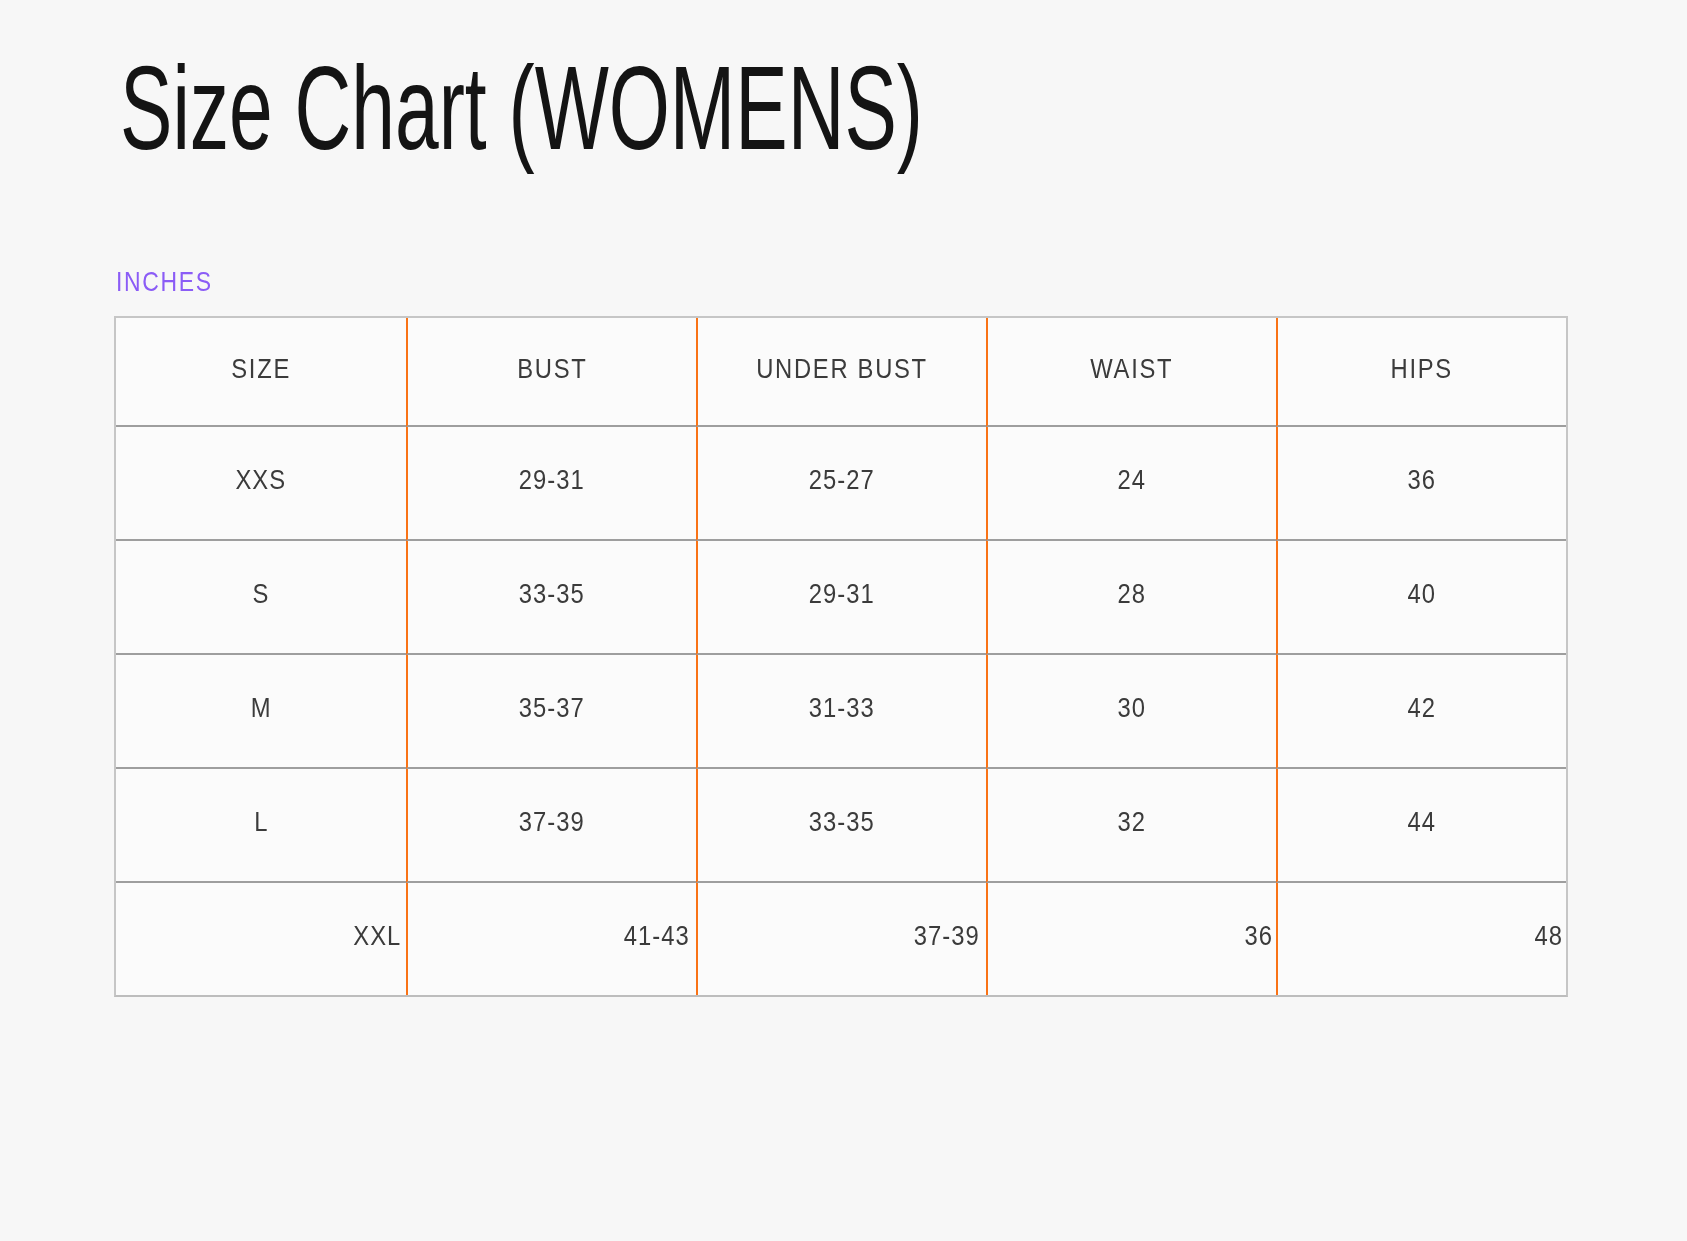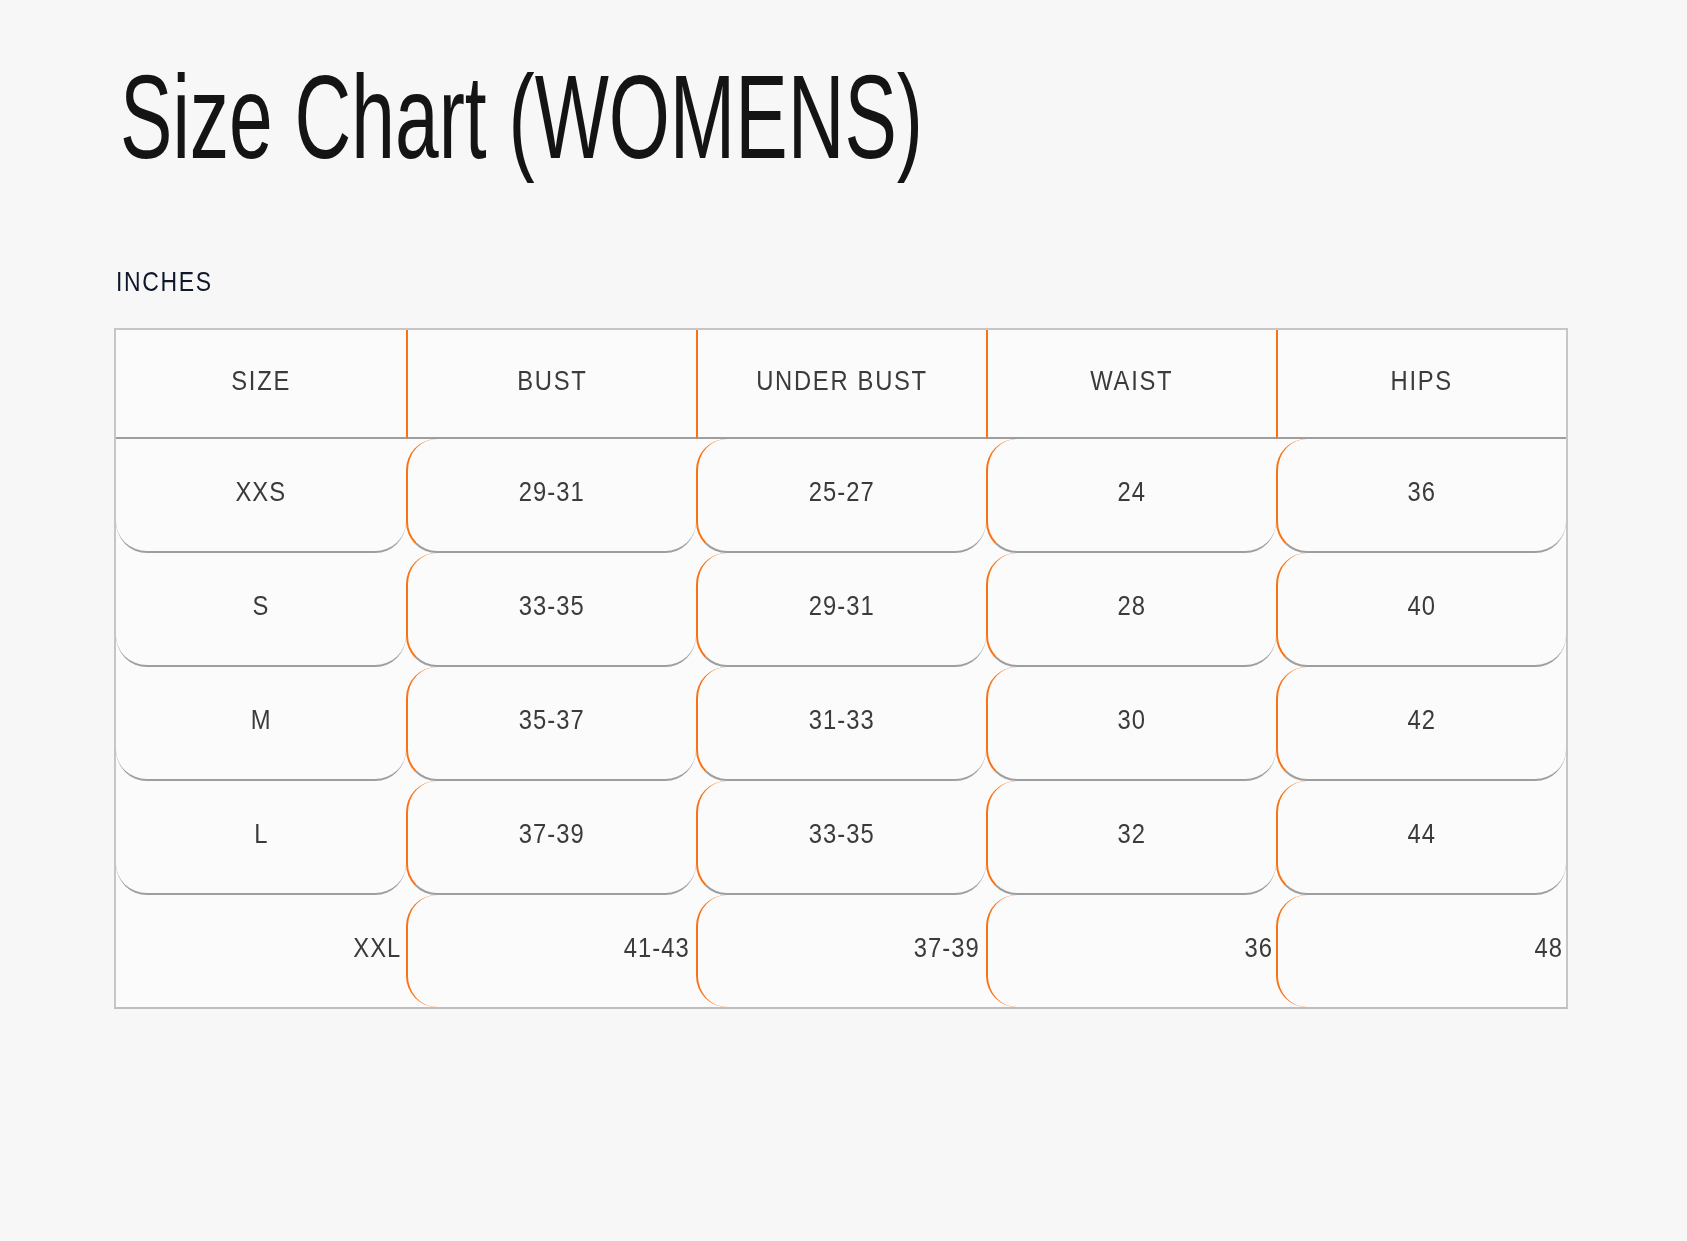--- a/index.html
+++ b/index.html
@@ -9,53 +9,53 @@
     position: relative;
     overflow: hidden;
     background: #f7f7f7;
     font-family: "Liberation Sans", sans-serif;
   }
 
   
   .page-title {
     position: absolute;
     left: 120px;
-    top: 47px;
+    top: 38px;
     margin: 0;
     font-size: 119px;
     font-weight: 400;
     line-height: 1.18;
     color: #141414;
     white-space: nowrap;
   }
   .squeeze-title {
     display: inline-block;
     transform: scaleX(0.66);
     transform-origin: 0 50%;
   }
 
   .units-label {
     position: absolute;
     left: 116px;
     top: 266px;
     font-size: 28px;
-    color: #0f172a;
+    color: #8b5cf6;
     white-space: nowrap;
   }
   .squeeze-label {
     display: inline-block;
     transform: scaleX(0.82);
     transform-origin: 0 50%;
     letter-spacing: 2px;
   }
 
   table.size-table {
     position: absolute;
     left: 114px;
-    top: 328px;
+    top: 316px;
     width: 1454px;
     table-layout: fixed;
     border-collapse: separate;
     border-spacing: 0;
     background: #fbfbfb;
     border: 2px solid #c6c6c6;
     border-bottom-color: #bdbdbd;
   }
   .size-table th,
   .size-table td {
@@ -66,21 +66,20 @@
     color: #3b3b3b;
     padding: 0 0 6px 0;
   }
   .size-table th {
     height: 101px;
     border-bottom: 2px solid #9e9e9e;
   }
   .size-table td {
     height: 106px;
     border-bottom: 2px solid #9e9e9e;
-    border-radius: 31px;
   }
   .size-table tbody tr:last-child td { border-bottom: none; text-align: right; }
   .size-table th + th,
   .size-table td + td { border-left: 2px solid #f97316; }
 
   .c {
     display: inline-block;
     transform: scaleX(0.85);
     letter-spacing: 1.2px;
     white-space: nowrap;

